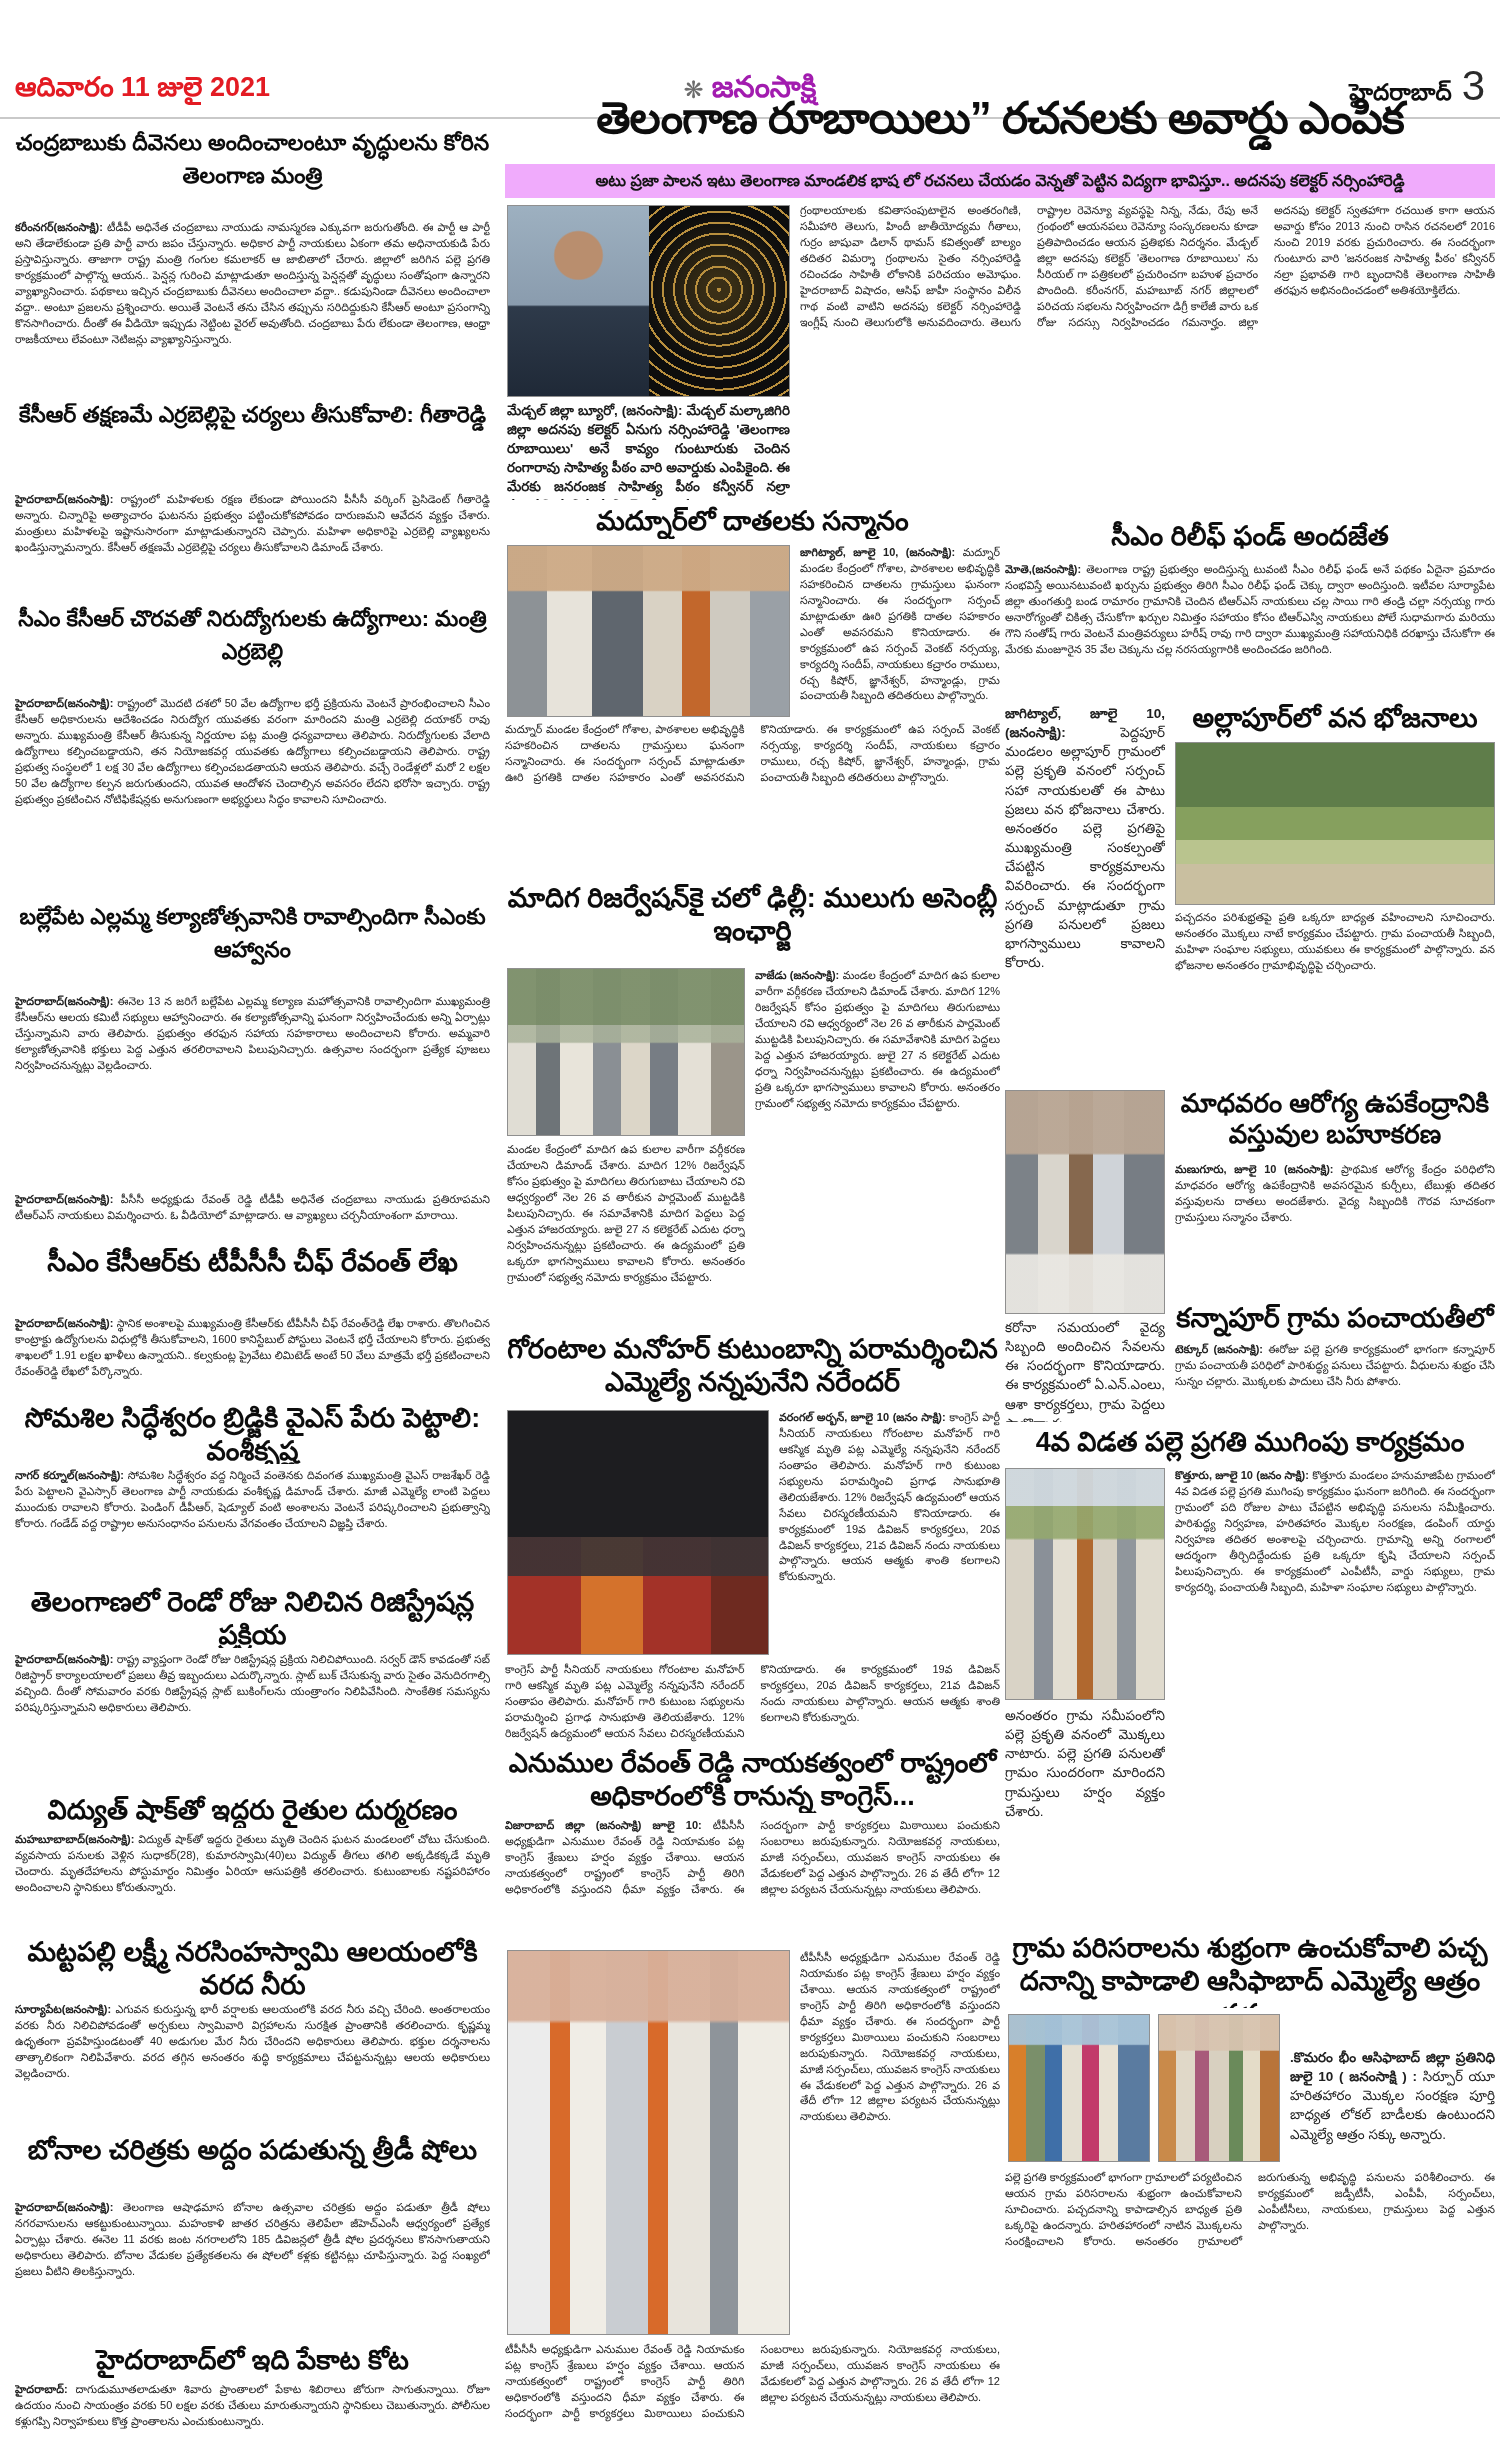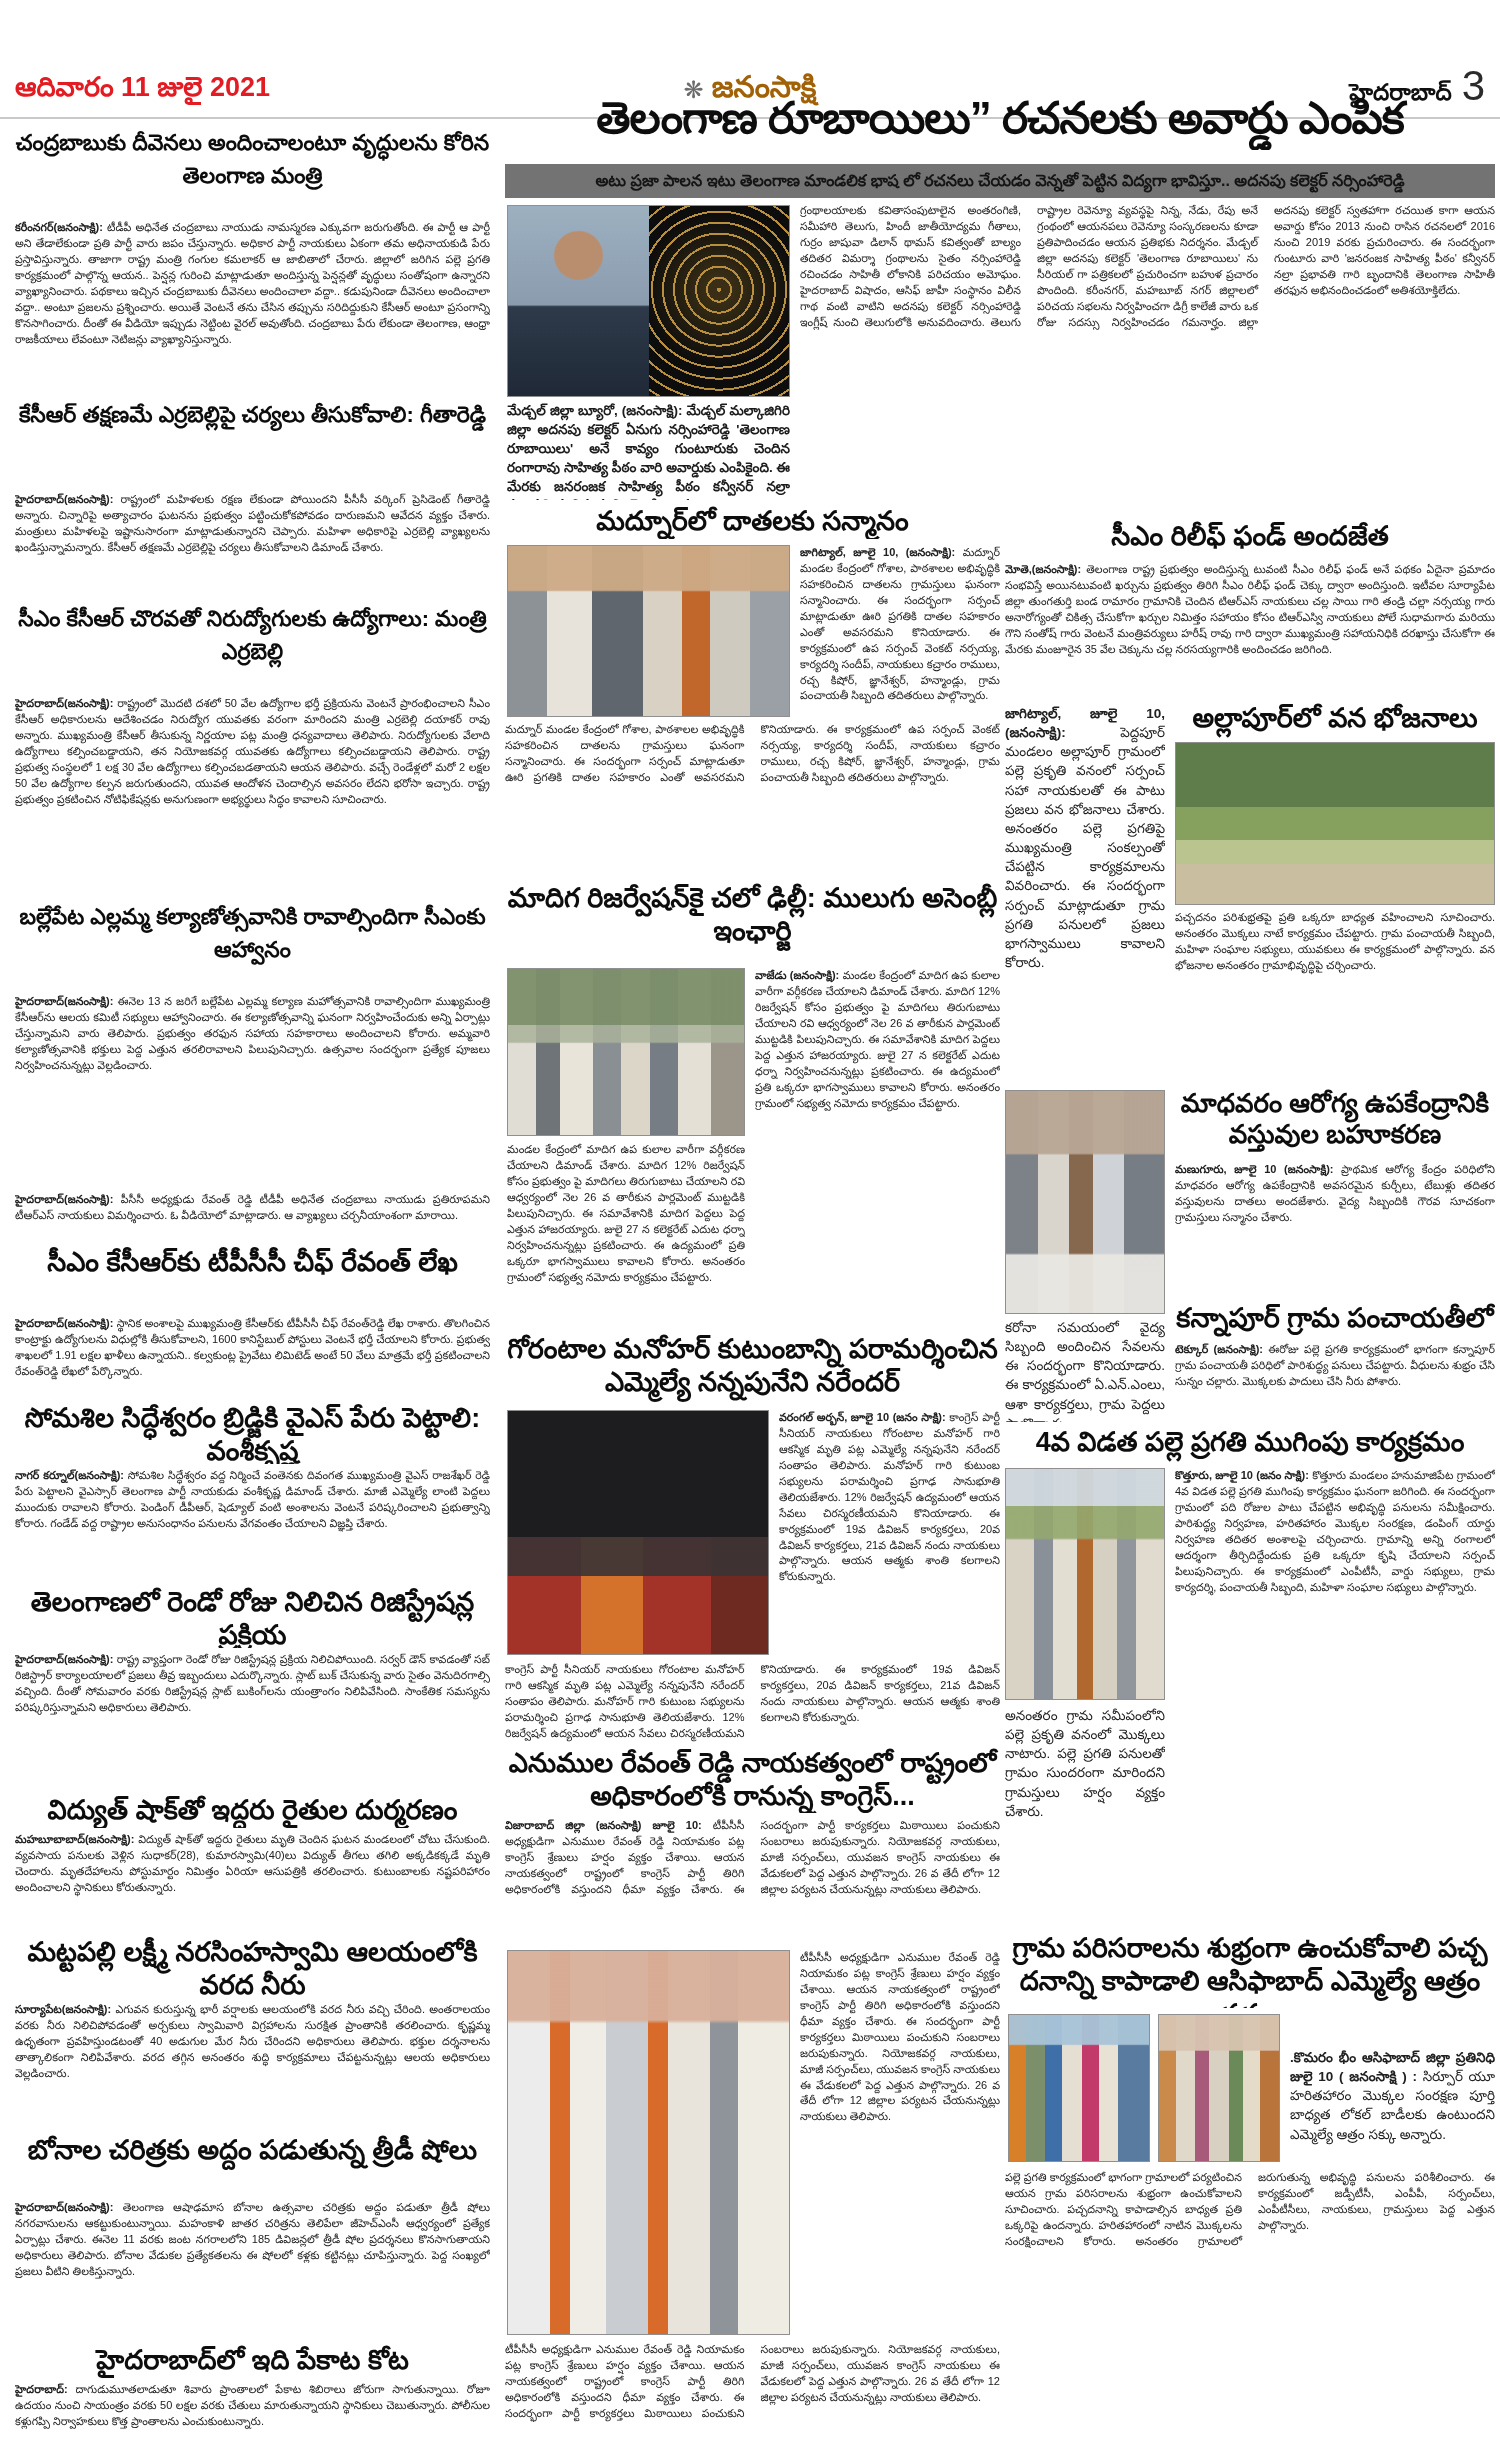--- a/index.html
+++ b/index.html
@@ -3,33 +3,33 @@
 <meta charset="utf-8">
 <style>
   html,body{margin:0;padding:0;background:#e9e9e9;}
   .page{position:relative;width:1500px;height:2463px;background:#ffffff;overflow:hidden;
         font-family:"Liberation Sans","DejaVu Sans",sans-serif;color:#1c1c1c;}
   .abs{position:absolute;box-sizing:border-box;}
   
   .hdr-date{font-size:27px;font-weight:bold;color:#e31b23;}
   .hdr-mast{display:flex;align-items:center;justify-content:center;gap:8px;}
   .hdr-mast .logo{font-size:24px;color:#6d6d6d;}
-  .hdr-mast .mtxt{font-size:30px;font-weight:900;color:#a16207;}
+  .hdr-mast .mtxt{font-size:30px;font-weight:900;color:#a21caf;}
   .hdr-right{display:flex;align-items:baseline;justify-content:flex-end;gap:10px;}
   .hdr-city{font-size:23px;font-weight:bold;color:#101010;}
   .hdr-num{font-size:42px;font-weight:300;color:#2b2b2b;}
   .rule{background:#c9c9c9;}
   
   .hl{font-weight:bold;color:#0d0d0d;text-align:center;overflow:hidden;}
   .hl-big{font-size:44px;line-height:1.25;letter-spacing:-1px;}
   .hl-a{font-size:22px;line-height:1.5;}
   .hl-b{font-size:26px;line-height:1.2;}
   .hl-c{font-size:27px;line-height:1.22;}
   .hl-1{font-size:27px;line-height:1.25;}
-  .sub{background:#737373;font-size:16px;font-weight:bold;color:#141414;
+  .sub{background:#f0abfc;font-size:16px;font-weight:bold;color:#141414;
        text-align:center;line-height:34px;overflow:hidden;}
   
   .bd{font-size:11px;line-height:1.45;text-align:justify;color:#202020;overflow:hidden;}
   .bd-s{font-size:13.5px;line-height:1.42;}
   .cap{font-size:13.5px;line-height:1.4;font-weight:bold;text-align:justify;overflow:hidden;}
   .cols2{column-count:2;column-gap:16px;}
   .cols3{column-count:3;column-gap:16px;}
   .dl{font-weight:bold;}
   
   .photo{border:1px solid #8f8f8f;background:#cfcabe;overflow:hidden;}

